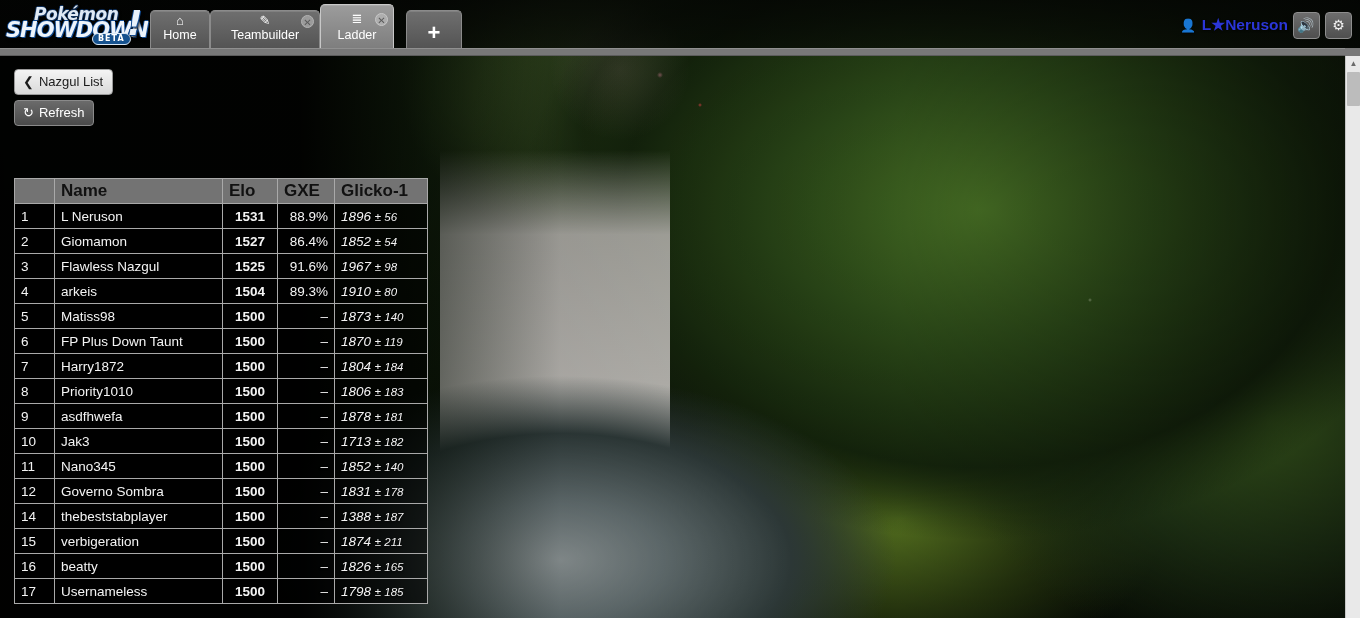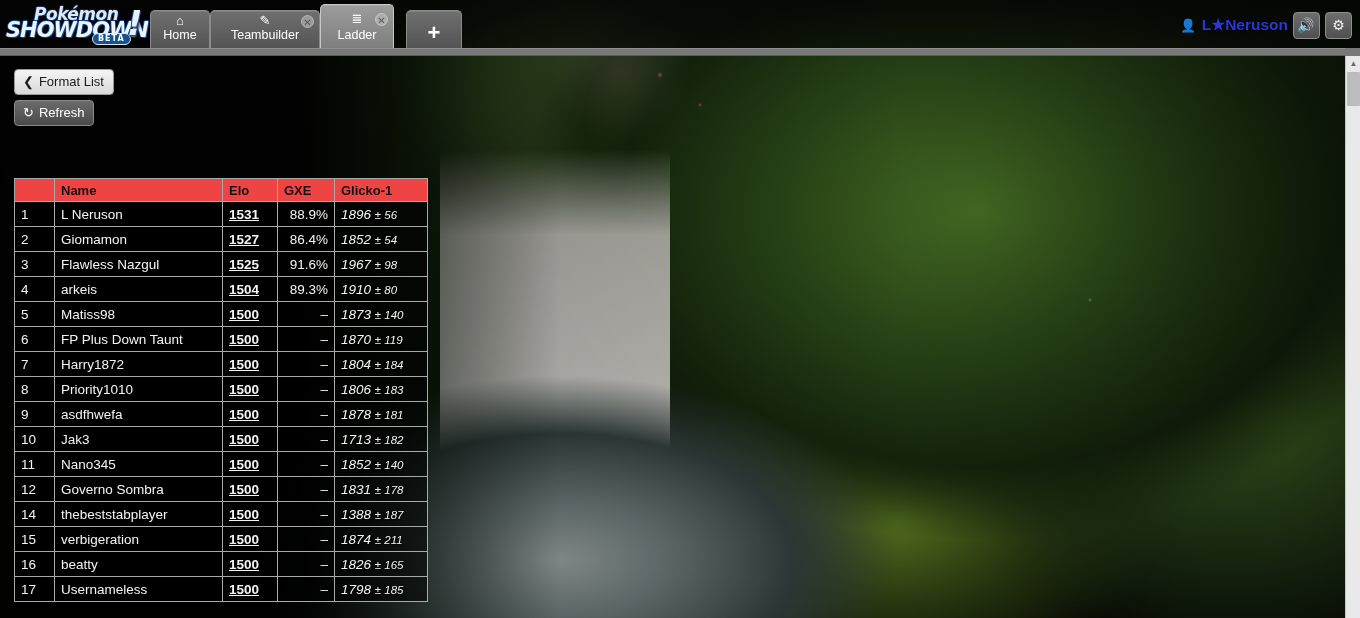--- a/index.html
+++ b/index.html
@@ -208,41 +208,41 @@
   }
   table.ladder th, table.ladder td {
     border: 1px solid #a9a9a9;
     padding: 2px 6px;
     height: 25px;
     font-size: 13.5px;
     white-space: nowrap;
     overflow: hidden;
   }
   table.ladder thead th {
-    background: #ef4444;
+    background: #737373;
     color: #111111;
     font-weight: bold;
     text-align: left;
     height: 23px;
-    font-size: 13px;
+    font-size: 17px;
   }
   table.ladder tbody td {
     background: rgba(0,0,0,0.55);
     color: #f4f4f4;
     text-shadow: 0 1px 2px rgba(0,0,0,0.9);
   }
   col.c-rank { width: 40px; }
   col.c-name { width: 168px; }
   col.c-elo  { width: 55px; }
   col.c-gxe  { width: 57px; }
   col.c-glicko { width: 93px; }
 
   td.rank { text-align: left; color: #ededed; }
   td.name { text-align: left; }
-  td.elo  { text-align: left; font-weight: bold; font-size: 14px; text-decoration: underline; }
+  td.elo  { text-align: center; font-weight: bold; font-size: 14px; }
   td.gxe  { text-align: right; }
   td.glicko { text-align: left; font-style: italic; }
   td.glicko .dev { font-size: 11.5px; }
 
   
   .scrollbar {
     position: absolute; right: 0; top: 56px;
     width: 15px; height: 562px;
     background: #e9e9e9;
     border-left: 1px solid #c6c6c6;
@@ -313,21 +313,21 @@
       </div>
     </div>
   </div>
 
   <div class="divider-bar"></div>
 
   <div class="page">
 
     <div class="btn btn-light" id="format-list-button">
       <span>❮</span>
-      <span>Format List</span>
+      <span>Nazgul List</span>
     </div>
 
     <div class="btn btn-dark" id="refresh-button">
       <span>↻</span>
       <span>Refresh</span>
     </div>
 
 
     <div class="ladder-wrap">
       <table class="ladder">

